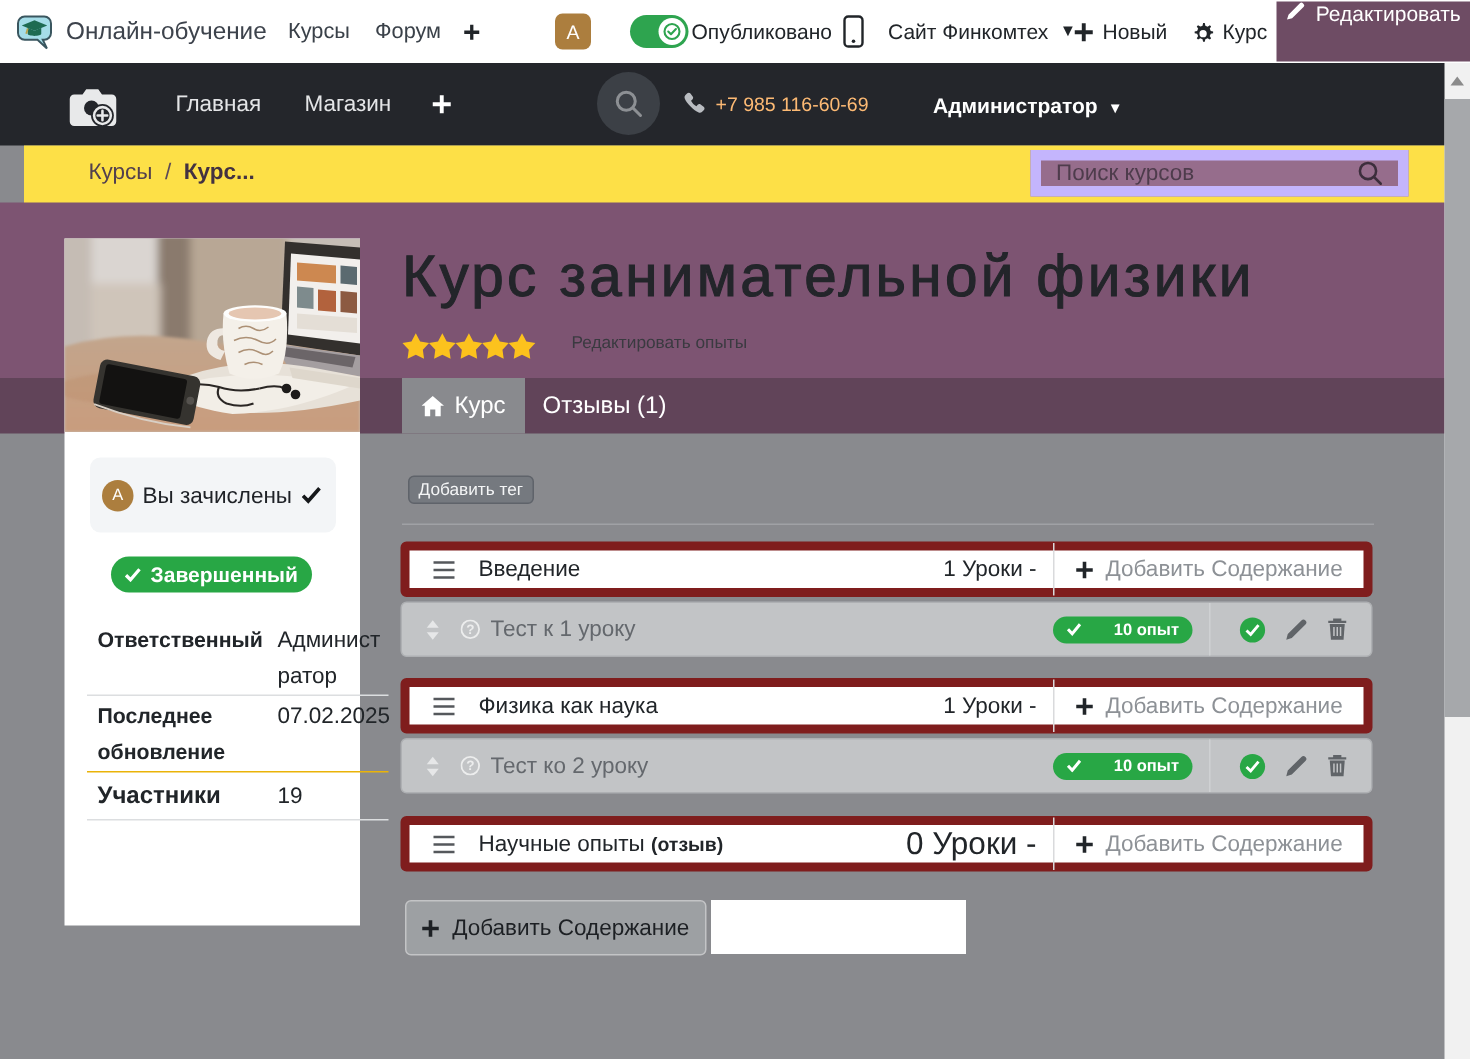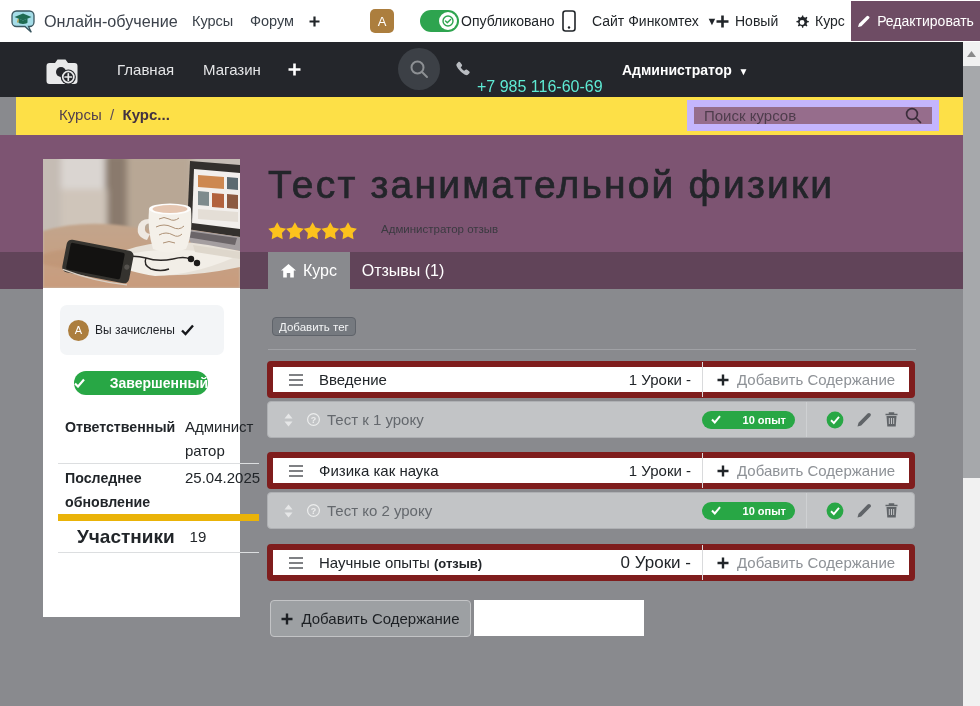--- a/index.html
+++ b/index.html
@@ -3,21 +3,21 @@
 <meta charset="utf-8">
 <style>
   * { margin:0; padding:0; box-sizing:border-box; }
   html,body { width:980px; height:706px; overflow:hidden; font-family:"Liberation Sans", sans-serif; }
   body { position:relative; background:#898a8e; }
   .abs { position:absolute; }
 
   
   #topbar { left:0; top:0; width:980px; height:42px; background:#ffffff; }
   #topbar .item { position:absolute; top:0; height:42px; display:flex; align-items:center; color:#3a4149; font-size:14.5px; }
-  #editbtn { position:absolute; right:0; top:1px; width:129px; height:40px; background:#6e4c64; color:#fff; font-size:14px; display:flex; align-items:center; justify-content:center; gap:7px; }
+  #editbtn { position:absolute; right:0; top:1px; width:129px; height:40px; background:#6e4c64; color:#fff; font-size:14px; display:flex; justify-content:center; gap:7px; }
 
   
   #navbar { left:0; top:42px; width:980px; height:55px; background:#24262b; }
   #navbar .nitem { position:absolute; color:#e4e5e7; font-size:15px; }
 
   
   #crumb { left:16px; top:97px; width:980px; height:52px; background:#fde047; }
 
   
   #header { left:0; top:135px; width:980px; height:117px; background:#7d5472; }
@@ -122,43 +122,43 @@
           <circle cx="8.5" cy="8.5" r="6" fill="none" stroke="#8d9094" stroke-width="2"></circle>
           <path d="M13 13 L18 18" stroke="#8d9094" stroke-width="2" stroke-linecap="round"></path>
         </svg>
     </div>
   </div>
   <div class="nitem" style="left:455px; top:19px;">
     <svg width="15" height="15" viewBox="0 0 15 15">
         <path d="M3.2 1.2 c0.6-0.6 1.6-0.5 2.1 0.2 l1.5 2 c0.5 0.6 0.4 1.5-0.2 2 l-0.9 0.8 c0.6 1.4 2.2 3 3.6 3.6 l0.8-0.9 c0.5-0.6 1.4-0.7 2-0.2 l2 1.5 c0.7 0.5 0.8 1.5 0.2 2.1 l-1.2 1.2 c-0.6 0.6-1.5 0.8-2.3 0.5 C7.6 12.8 2.7 7.9 1.5 4.7 1.2 3.9 1.4 3 2 2.4 z" fill="#b9bcc1"></path>
       </svg>
   </div>
-  <div class="nitem" style="left:477px; top:36px; color:#5eead4; font-size:16px;">+7 985 116-60-69</div>
+  <div class="nitem" style="left:477px; top:20px; color:#fdba74; font-size:13px;">+7 985 116-60-69</div>
   <div class="nitem" style="left:622px; top:20px; color:#fff; font-weight:bold; font-size:14px;">Администратор&nbsp;<span style="font-size:10px;">&nbsp;▼</span></div>
 </div>
 <div class="abs" id="crumb">
   <div style="position:absolute;left:43px;top:9px;font-size:15px;color:#52404e;">Курсы&nbsp; <span style="color:#5c4a58;">/</span> &nbsp;<span style="color:#433241;font-weight:bold;">Курс...</span></div>
   <div style="position:absolute;left:671px;top:3px;width:252px;height:31px;background:#966d8c;border:7px solid #c4b5fd;display:flex;align-items:center;">
     <span style="margin-left:10px;font-size:15px;color:#4e3c4c;flex:1;">Поиск курсов</span>
     <svg width="17" height="17" viewBox="0 0 17 17" style="margin-right:10px;">
         <circle cx="7" cy="7" r="5.4" fill="none" stroke="#3c2e3c" stroke-width="1.7"></circle>
         <path d="M11 11 L15.5 15.5" stroke="#3c2e3c" stroke-width="1.7" stroke-linecap="round"></path>
       </svg>
   </div>
 </div>
 <div class="abs" id="header">
-  <div style="position:absolute;left:268px;top:28px;font-size:39px;font-weight:400;color:#23252a;-webkit-text-stroke:0.7px #23252a;letter-spacing:2.2px;">Тест занимательной физики</div>
+  <div style="position:absolute;left:268px;top:28px;font-size:39px;font-weight:400;color:#23252a;-webkit-text-stroke:0.7px #23252a;letter-spacing:2.2px;">Курс занимательной физики</div>
   <svg style="position:absolute;left:268px;top:87px;" width="90" height="20" viewBox="0 0 90 20">
       <polygon points="9.2,0.2 12.1,5.6 18.1,6.7 13.9,11.1 14.7,17.2 9.2,14.5 3.7,17.2 4.5,11.1 0.3,6.7 6.3,5.6" fill="#fcc21d"></polygon>
       <polygon points="26.9,0.2 29.8,5.6 35.8,6.7 31.6,11.1 32.4,17.2 26.9,14.5 21.4,17.2 22.2,11.1 18.0,6.7 24.0,5.6" fill="#fcc21d"></polygon>
       <polygon points="44.6,0.2 47.5,5.6 53.5,6.7 49.3,11.1 50.1,17.2 44.6,14.5 39.1,17.2 39.9,11.1 35.7,6.7 41.7,5.6" fill="#fcc21d"></polygon>
       <polygon points="62.3,0.2 65.2,5.6 71.2,6.7 67.0,11.1 67.8,17.2 62.3,14.5 56.8,17.2 57.6,11.1 53.4,6.7 59.4,5.6" fill="#fcc21d"></polygon>
       <polygon points="80.0,0.2 82.9,5.6 88.9,6.7 84.7,11.1 85.5,17.2 80.0,14.5 74.5,17.2 75.3,11.1 71.1,6.7 77.1,5.6" fill="#fcc21d"></polygon>
     </svg>
-  <div style="position:absolute;left:381px;top:88px;font-size:11.5px;color:#3a3a40;">Администратор отзыв</div>
+  <div style="position:absolute;left:381px;top:88px;font-size:11.5px;color:#3a3a40;">Редактировать опыты</div>
 </div>
 <div class="abs" id="tabstrip">
   <div id="tab-active">
       <svg width="15" height="14" viewBox="0 0 15 14">
         <path d="M7.5 0 L15 6.5 H12.8 V13.5 H9.2 V9 H5.8 V13.5 H2.2 V6.5 H0 Z" fill="#fff"></path>
       </svg>
       <span>Курс</span>
     </div>
   <div id="tab-2">Отзывы (1)</div>
 </div>
@@ -228,44 +228,44 @@
     <g transform="rotate(11 55 102)">
       <rect x="21" y="86" width="68" height="33" rx="5" fill="#35332f"></rect>
       <rect x="25" y="89" width="55" height="27" rx="2" fill="#131211"></rect>
       <circle cx="84.5" cy="102.5" r="2.6" fill="#55524e"></circle>
       <path d="M22 117 q34 6 66 3" stroke="#d8cfc5" stroke-width="1.2" fill="none"></path>
     </g>
   </svg>
 
   <div style="position:absolute;left:17px;top:146px;width:164px;height:50px;background:#f3f5f7;border-radius:7px;display:flex;align-items:center;">
     <div style="width:21px;height:21px;border-radius:50%;background:#ac7e3e;color:#fff;font-size:11px;display:flex;align-items:center;justify-content:center;margin-left:8px;">A</div>
-    <span style="margin-left:6px;font-size:12px;color:#1f2227;">Вы зачислены</span>
+    <span style="margin-left:6px;font-size:15px;color:#1f2227;">Вы зачислены</span>
     <svg width="13" height="12" viewBox="0 0 13 12" style="margin-left:6px;">
         <path d="M1 6.5 L4.5 10 L12 1.5" fill="none" stroke="#16181b" stroke-width="2.4"></path>
       </svg>
   </div>
 
-  <div style="position:absolute;left:31px;top:212px;width:134px;height:24px;border-radius:12px;background:#28a745;color:#fff;display:flex;align-items:center;justify-content:space-between;gap:6px;">
+  <div style="position:absolute;left:31px;top:212px;width:134px;height:24px;border-radius:12px;background:#28a745;color:#fff;display:flex;align-items:center;justify-content:center;gap:6px;">
     <svg width="11" height="10" viewBox="0 0 11 10">
         <path d="M1 5.5 L4 8.5 L10 1.5" fill="none" stroke="#fff" stroke-width="2.2"></path>
       </svg>
     <span style="font-size:14px;font-weight:bold;">Завершенный</span>
   </div>
 
   <div style="position:absolute;left:15px;top:254px;width:201px;font-size:15px;color:#212529;">
     <div style="display:flex;border-bottom:1px solid #dcdee0;">
       <div style="width:127px;font-weight:bold;line-height:24px;padding:2px 0 0 7px;font-size:14.2px;">Ответственный</div>
       <div style="width:71px;line-height:24px;padding:2px 0 0;word-break:break-all;">Администратор</div>
     </div>
-    <div style="display:flex;border-bottom:7px solid #eab308;justify-content:flex-end;">
+    <div style="display:flex;border-bottom:1px solid #eab308;justify-content:flex-end;">
       <div style="width:127px;font-weight:bold;line-height:24px;padding:2px 0 0 7px;font-size:14.2px;">Последнее обновление</div>
-      <div style="width:74px;line-height:24px;padding:2px 0 0;">25.04.2025</div>
+      <div style="width:74px;line-height:24px;padding:2px 0 0;">07.02.2025</div>
     </div>
     <div style="display:flex;border-bottom:1px solid #dcdee0;">
-      <div style="width:127px;font-weight:bold;line-height:24px;padding:4px 0 3px 7px;font-size:19px;margin-left:12px;">Участники</div>
+      <div style="width:127px;font-weight:bold;line-height:24px;padding:4px 0 3px 7px;font-size:16px;">Участники</div>
       <div style="width:74px;line-height:24px;padding:4px 0 3px;">19</div>
     </div>
   </div>
 
 </div>
 
 <div class="abs" style="left:272px;top:317px;height:19px;padding:0 6px;background:#75797f;border:1px solid #5f636a;border-radius:4px;color:#f4f5f6;font-size:11.5px;display:flex;align-items:center;">Добавить тег</div>
 <div class="abs" style="left:268px;top:349px;width:648px;height:1px;background:#a0a1a5;"></div>
 
 <div class="wrow" style="top:361px;">
@@ -354,21 +354,21 @@
       <path d="M1.5 4 h10 l-0.8 10.5 h-8.4 z" fill="#606468"></path>
       <path d="M4.3 6 v6 M6.5 6 v6 M8.7 6 v6" stroke="#c2c4c6" stroke-width="1"></path>
     </svg>
 </div>
 
 <div class="wrow" style="top:544px;">
   <svg class="hamb" width="16" height="14" viewBox="0 0 16 14" style="margin-left:15px;">
       <path d="M1 2 h14 M1 7 h14 M1 12 h14" stroke="#55585c" stroke-width="1.7"></path>
     </svg>
   <span style="margin-left:15px;font-size:15px;color:#212529;">Научные опыты <b style="font-size:13px;">(отзыв)</b></span>
-  <span style="margin-left:auto;margin-right:11px;font-size:17px;color:#212529;">0 Уроки -</span>
+  <span style="margin-left:auto;margin-right:11px;font-size:21px;color:#212529;">0 Уроки -</span>
   <div class="addc">
       <svg width="12" height="12" viewBox="0 0 12 12" style="flex:none;">
         <path d="M6 0.5 v11 M0.5 6 h11" stroke="#212529" stroke-width="2.4"></path>
       </svg>
       <span>Добавить Содержание</span>
     </div>
 </div>
 
 <div class="abs" style="left:270px;top:600px;width:201px;height:37px;background:#9da0a3;border:1px solid #c3c4c6;border-radius:4px;display:flex;align-items:center;justify-content:center;gap:8px;color:#1d2024;font-size:15px;">
   <svg width="12" height="12" viewBox="0 0 12 12" style="flex:none;">

